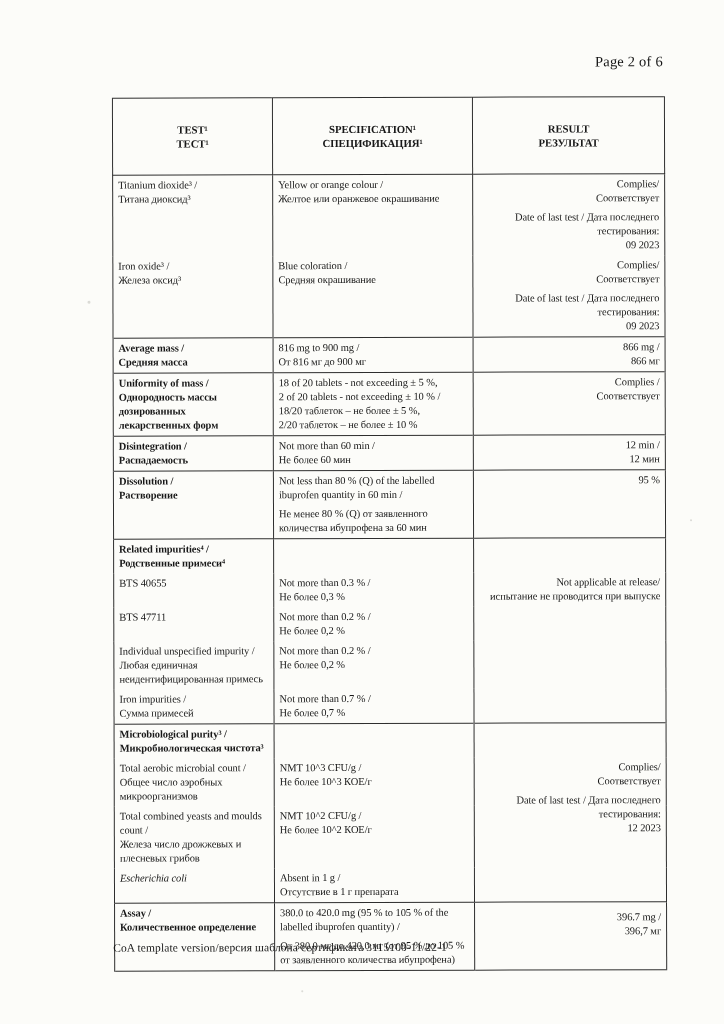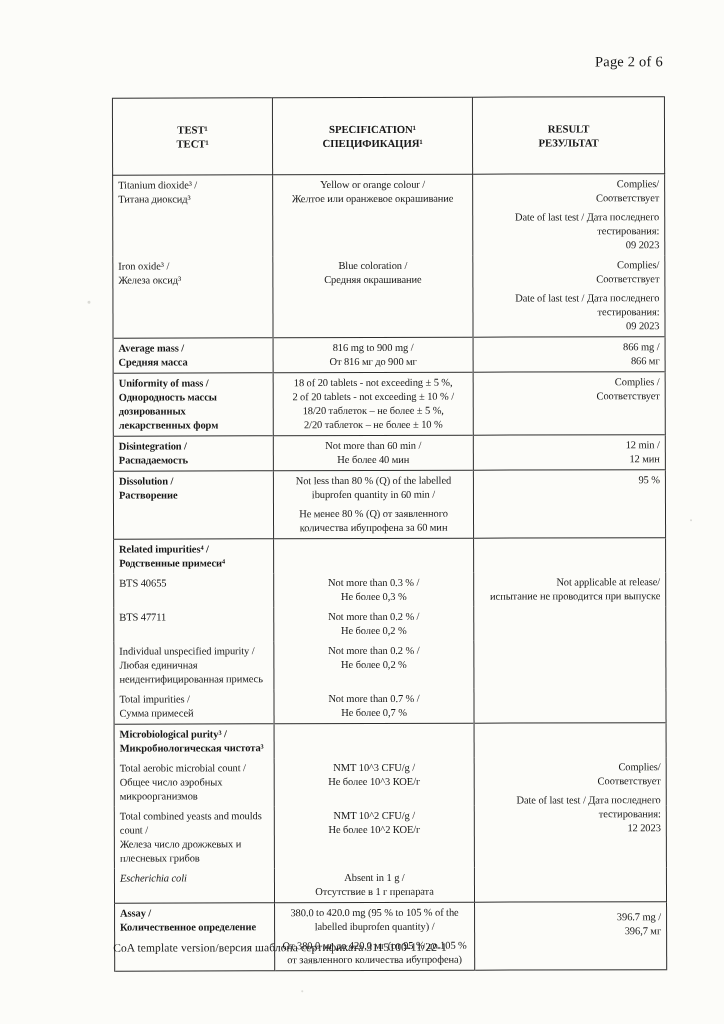--- a/index.html
+++ b/index.html
@@ -32,21 +32,21 @@
   col.c-result{ width:192px; }
   th, td { border-left:1.4px solid #2e2e2e; border-right:1.4px solid #2e2e2e; vertical-align:top; }
   thead th {
     border-bottom:1.5px solid #2e2e2e;
     font-weight:bold; text-align:center;
     padding:24px 4px; font-size:10.8px;
   }
   tr.group-start td { border-top:1.4px solid #2e2e2e; }
   td { padding:3px 5px; }
   td.test   { text-align:left;  }
-  td.spec   { text-align:center; }
+  td.spec   { text-align:left; }
   td.result { text-align:right; }
   .line { margin:0; }
   .line.b { font-weight:bold; }
   .line.i { font-style:italic; }
   .line.gap { margin-top:5px; }
   .line.nw { white-space:nowrap; }
   .footer-note {
     position:absolute; left:112px; top:941px;
     font-size:11.5px; color:#161616; letter-spacing:0.1px;
   }
@@ -147,21 +147,21 @@
               <div class="line">Соответствует</div>
             </td>
           </tr>
           <tr class="group-start">
             <td class="test">
               <div class="line b">Disintegration /</div>
               <div class="line b">Распадаемость</div>
             </td>
             <td class="spec">
               <div class="line">Not more than 60 min /</div>
-              <div class="line">Не более 40 мин</div>
+              <div class="line">Не более 60 мин</div>
             </td>
             <td class="result">
               <div class="line">12 min /</div>
               <div class="line">12 мин</div>
             </td>
           </tr>
           <tr class="group-start">
             <td class="test">
               <div class="line b">Dissolution /</div>
               <div class="line b">Растворение</div>
@@ -210,21 +210,21 @@
               <div class="line">Любая единичная</div>
               <div class="line">неидентифицированная примесь</div>
             </td>
             <td class="spec">
               <div class="line">Not more than 0.2 % /</div>
               <div class="line">Не более 0,2 %</div>
             </td>
           </tr>
           <tr>
             <td class="test">
-              <div class="line">Total impurities /</div>
+              <div class="line">Iron impurities /</div>
               <div class="line">Сумма примесей</div>
             </td>
             <td class="spec">
               <div class="line">Not more than 0.7 % /</div>
               <div class="line">Не более 0,7 %</div>
             </td>
           </tr>
           <tr class="group-start">
             <td class="test">
               <div class="line b">Microbiological purity³ /</div>

